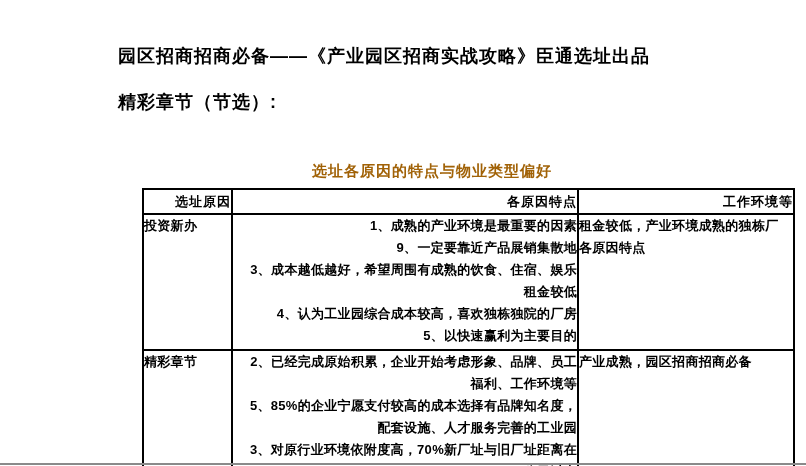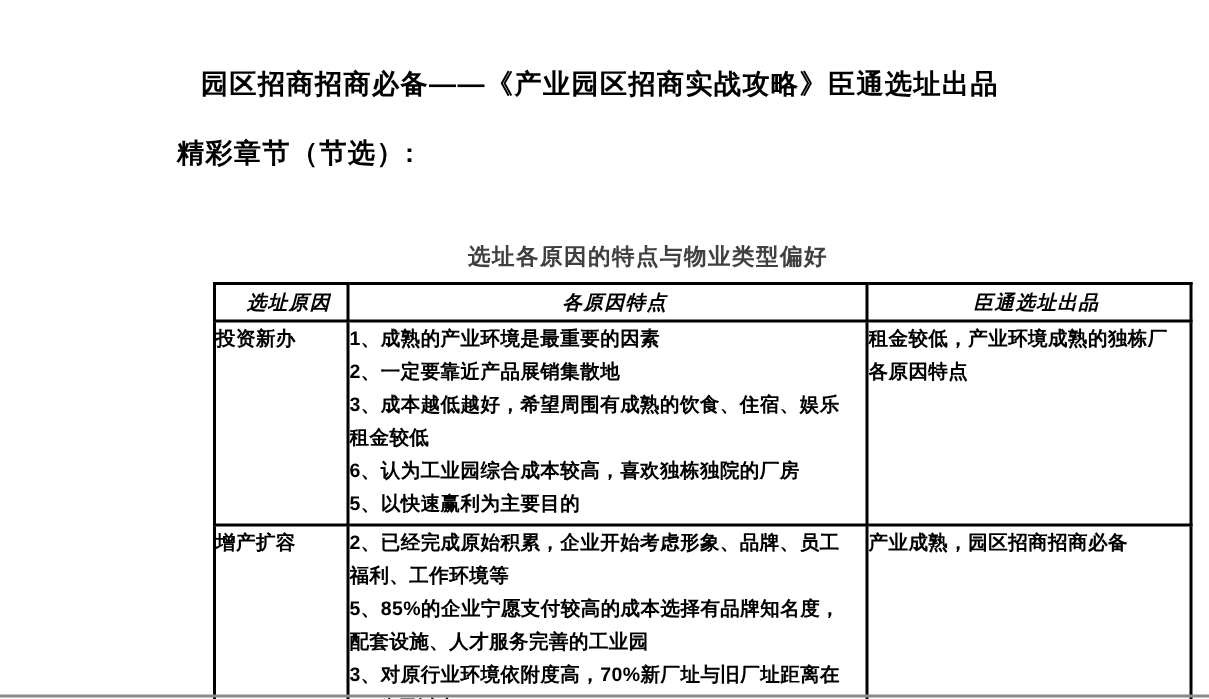--- a/index.html
+++ b/index.html
@@ -18,33 +18,33 @@
   }
   .doc-title {
     position: absolute;
     left: 118px;
     font-size: 18px;
     font-weight: 700;
     letter-spacing: 1px;
     white-space: nowrap;
     color: #000;
   }
-  .doc-title.line1 { top: 44px; margin-left: 16px; }
+  .doc-title.line1 { top: 44px; }
   .doc-title.line2 { top: 90px; text-align: center; }
 
   .table-caption {
     position: absolute;
     left: 107px;
     top: 162px;
     width: 650px;
     text-align: center;
     font-size: 15px;
     font-weight: 700;
     letter-spacing: 1px;
-    color: #404040;
+    color: #a16207;
   }
 
   table.pref-table {
     position: absolute;
     left: 142px;
     top: 188px;
     width: 651px;
     border-collapse: collapse;
     table-layout: fixed;
     font-size: 13px;
@@ -54,34 +54,34 @@
   table.pref-table th,
   table.pref-table td {
     border: 2px solid #000;
     vertical-align: top;
     padding: 0;
     overflow: hidden;
   }
   table.pref-table th {
     font-size: 13px;
     font-weight: 700;
-    text-align: center;
+    text-align: right;
     height: 23px;
     vertical-align: middle;
     padding-left: 10px;
     letter-spacing: 1px;
-    font-style: italic;
   }
   td.cell-reason {
     padding: 4px 4px 0 8px;
     letter-spacing: 1px;
     line-height: 22px;
   }
   td.cell-features {
     padding: 2px 2px 0 8px;
+    text-align: right;
   }
   td.cell-preference {
     padding: 2px 2px 0 6px;
   }
   .ln {
     line-height: 22px;
     white-space: nowrap;
     letter-spacing: 0.3px;
   }
   tr.body-row-1 td { height: 134px; }
@@ -107,44 +107,44 @@
 <table class="pref-table">
   <colgroup>
     <col style="width:89px">
     <col style="width:346px">
     <col style="width:216px">
   </colgroup>
   <tbody>
       <tr>
     <th>选址原因</th>
     <th>各原因特点</th>
-    <th>臣通选址出品</th>
+    <th>工作环境等</th>
   </tr>
 
   <tr class="body-row-1">
     <td class="cell-reason">
       <div class="ln">投资新办</div>
     </td>
     <td class="cell-features">
       <div class="ln">1、成熟的产业环境是最重要的因素</div>
-      <div class="ln">2、一定要靠近产品展销集散地</div>
+      <div class="ln">9、一定要靠近产品展销集散地</div>
       <div class="ln">3、成本越低越好，希望周围有成熟的饮食、住宿、娱乐</div>
       <div class="ln">租金较低</div>
-      <div class="ln">6、认为工业园综合成本较高，喜欢独栋独院的厂房</div>
+      <div class="ln">4、认为工业园综合成本较高，喜欢独栋独院的厂房</div>
       <div class="ln">5、以快速赢利为主要目的</div>
     </td>
     <td class="cell-preference">
       <div class="ln">租金较低，产业环境成熟的独栋厂</div>
       <div class="ln">各原因特点</div>
     </td>
   </tr>
 
   <tr class="body-row-2">
     <td class="cell-reason">
-      <div class="ln">增产扩容</div>
+      <div class="ln">精彩章节</div>
     </td>
     <td class="cell-features">
       <div class="ln">2、已经完成原始积累，企业开始考虑形象、品牌、员工</div>
       <div class="ln">福利、工作环境等</div>
       <div class="ln">5、85%的企业宁愿支付较高的成本选择有品牌知名度，</div>
       <div class="ln">配套设施、人才服务完善的工业园</div>
       <div class="ln">3、对原行业环境依附度高，70%新厂址与旧厂址距离在</div>
       <div class="ln">10 公里以内</div>
     </td>
     <td class="cell-preference">

